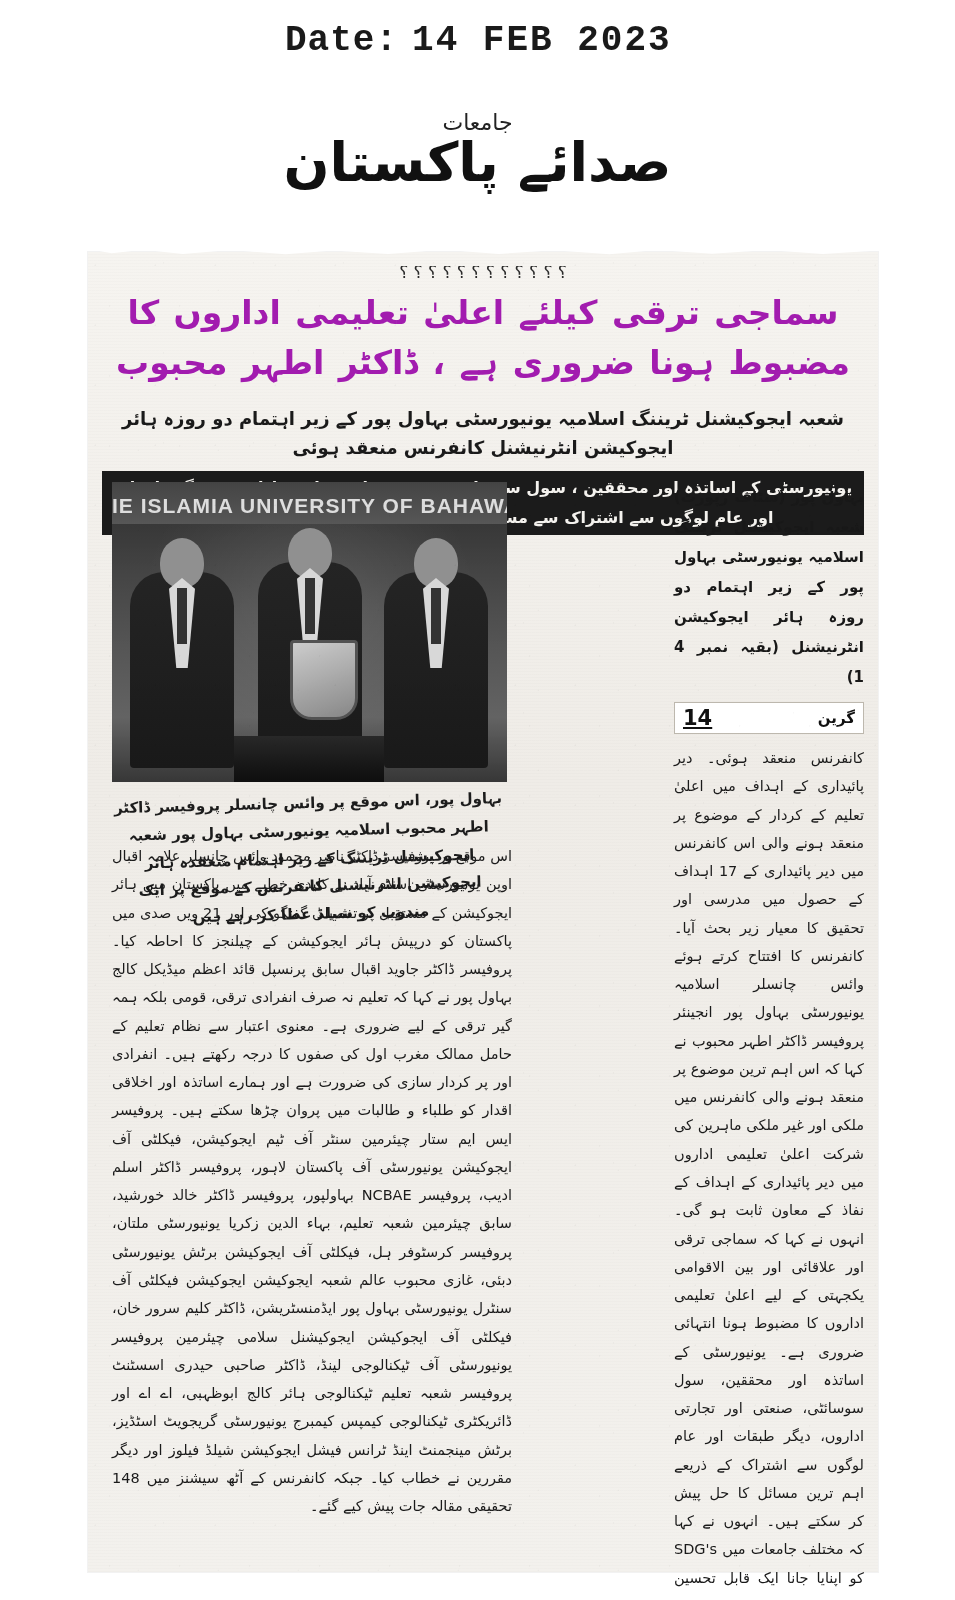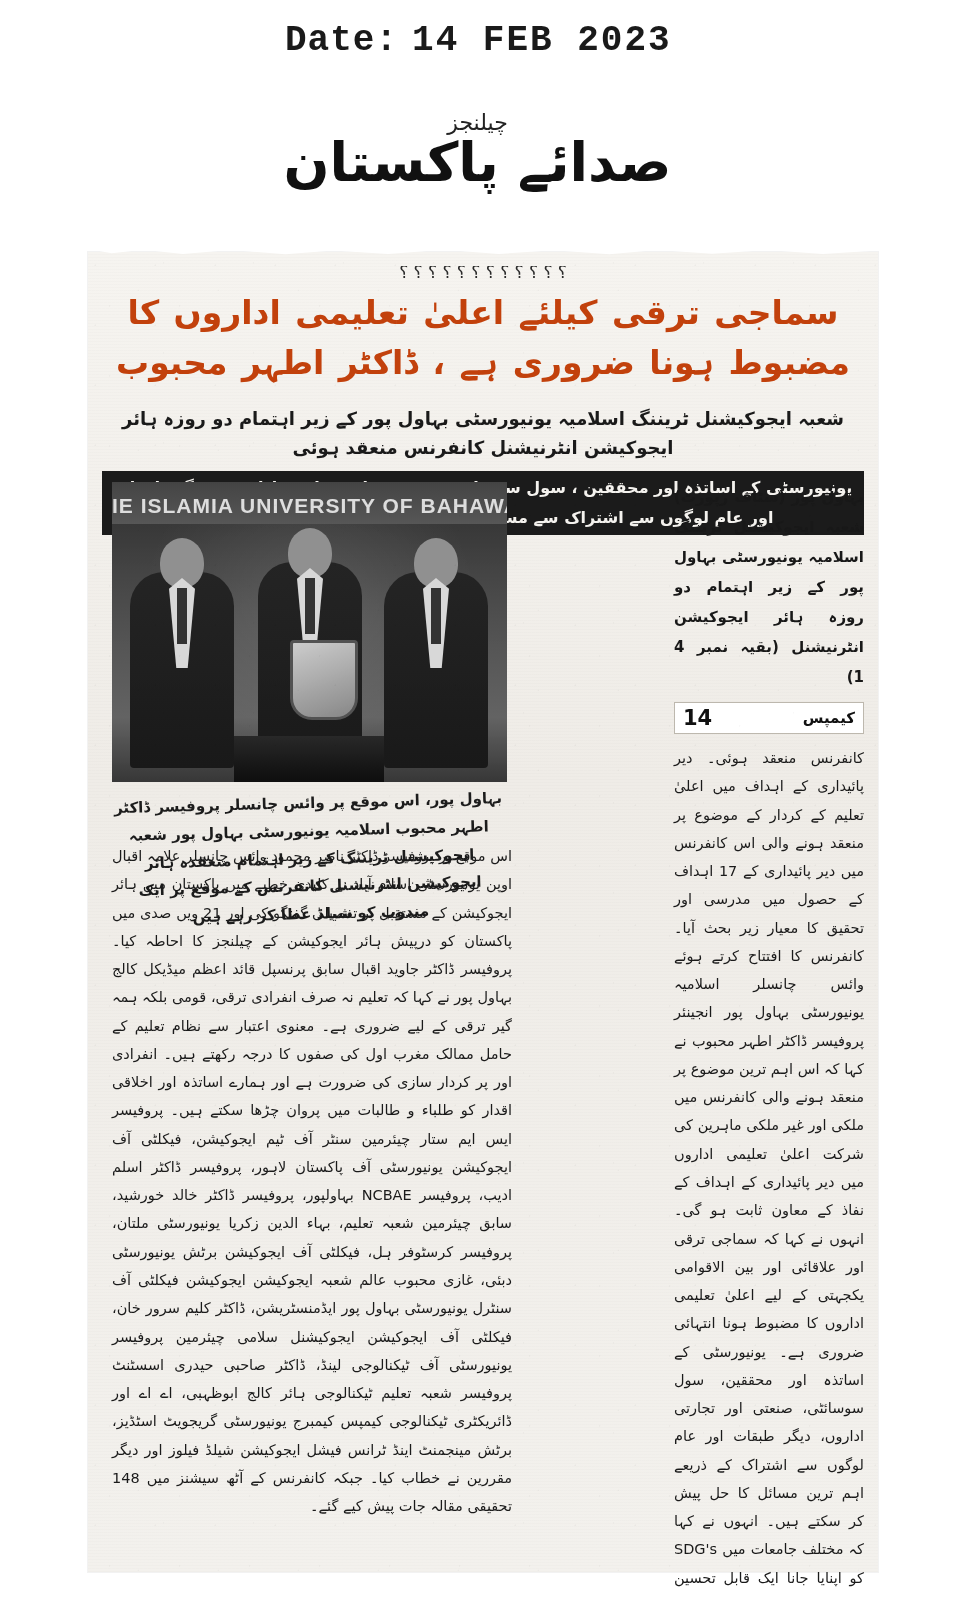--- a/index.html
+++ b/index.html
@@ -100,21 +100,21 @@
     color: #2a2a2a;
     line-height: 0.8;
     height: 18px;
     overflow: hidden;
     font-family: "DejaVu Sans", sans-serif;
   }
   .headline-main {
     font-family: "DejaVu Sans", sans-serif;
     font-size: 33px;
     font-weight: bold;
-    color: #c2410c;
+    color: #a21caf;
     line-height: 1.5;
     padding: 4px 6px 0 6px;
     word-spacing: 3px;
   }
   .subhead-1 {
     font-family: "DejaVu Sans", sans-serif;
     font-size: 18px;
     font-weight: bold;
     color: #1a1a1a;
     text-align: center;
@@ -267,20 +267,21 @@
     flex-direction: row-reverse;
     align-items: center;
     justify-content: space-between;
     padding: 0 8px;
   }
   .page-ref .num {
     font-family: "DejaVu Sans", sans-serif;
     font-weight: bold;
     font-size: 21px;
     color: #111;
+    text-decoration: underline;
   }
   .page-ref .lbl {
     font-family: "DejaVu Sans", sans-serif;
     font-size: 15px;
     color: #111;
     font-weight: bold;
   }
   .col-text {
     margin-top: 10px;
     font-family: "DejaVu Sans", sans-serif;
@@ -316,21 +317,21 @@
   }
 </style>
 </head>
 <body>
 
 <div class="date-stamp">
   <span class="date-label">Date:</span><span class="date-value">14 FEB 2023</span>
 </div>
 
 <div class="masthead">
-  <div class="paper-kicker">چیلنجز</div>
+  <div class="paper-kicker">جامعات</div>
   <div class="paper-name">صدائے پاکستان</div>
 </div>
 
 <div class="clipping">
   <div class="clip-paper"></div>
 
   <div class="headline-area">
     <div class="headline-diacritics">؟ ؟ ؟ ؟ ؟ ؟ ؟ ؟ ؟ ؟ ؟ ؟</div>
     <div class="headline-main">سماجی ترقی کیلئے اعلیٰ تعلیمی اداروں کا مضبوط ہونا ضروری ہے ، ڈاکٹر اطہر محبوب</div>
     <div class="subhead-1">شعبہ ایجوکیشنل ٹریننگ اسلامیہ یونیورسٹی بہاول پور کے زیر اہتمام دو روزہ ہائر ایجوکیشن انٹرنیشنل کانفرنس منعقد ہوئی</div>
@@ -361,21 +362,21 @@
         <div class="shield"></div>
         <div class="podium"></div>
       </div>
       <div class="photo-caption">بہاول پور، اس موقع پر وائس چانسلر پروفیسر ڈاکٹر اطہر محبوب اسلامیہ یونیورسٹی بہاول پور شعبہ ایجوکیشنل ٹریننگ کے زیر اہتمام منعقدہ ہائر ایجوکیشن انٹرنیشنل کانفرنس کے موقع پر ایک مندوب کو شیلڈ عطا کر رہے ہیں</div>
     </div>
 
     <div class="right-col">
       <div class="dateline">بہاول پور (سٹاف رپورٹ) شعبہ ایجوکیشنل ٹریننگ اسلامیہ یونیورسٹی بہاول پور کے زیر اہتمام دو روزہ ہائر ایجوکیشن انٹرنیشنل (بقیہ نمبر 4 1)</div>
       <div class="page-ref">
         <span class="num">14</span>
-        <span class="lbl">کیمپس</span>
+        <span class="lbl">گرین</span>
       </div>
       <div class="col-text">کانفرنس منعقد ہوئی۔ دیر پائیداری کے اہداف میں اعلیٰ تعلیم کے کردار کے موضوع پر منعقد ہونے والی اس کانفرنس میں دیر پائیداری کے 17 اہداف کے حصول میں مدرسی اور تحقیق کا معیار زیر بحث آیا۔ کانفرنس کا افتتاح کرتے ہوئے وائس چانسلر اسلامیہ یونیورسٹی بہاول پور انجینئر پروفیسر ڈاکٹر اطہر محبوب نے کہا کہ اس اہم ترین موضوع پر منعقد ہونے والی کانفرنس میں ملکی اور غیر ملکی ماہرین کی شرکت اعلیٰ تعلیمی اداروں میں دیر پائیداری کے اہداف کے نفاذ کے معاون ثابت ہو گی۔ انہوں نے کہا کہ سماجی ترقی اور علاقائی اور بین الاقوامی یکجہتی کے لیے اعلیٰ تعلیمی اداروں کا مضبوط ہونا انتہائی ضروری ہے۔ یونیورسٹی کے اساتذہ اور محققین، سول سوسائٹی، صنعتی اور تجارتی اداروں، دیگر طبقات اور عام لوگوں سے اشتراک کے ذریعے اہم ترین مسائل کا حل پیش کر سکتے ہیں۔ انہوں نے کہا کہ مختلف جامعات میں SDG's کو اپنایا جانا ایک قابل تحسین عمل ہے۔ دیر پا اور ماحول دوست گرین کیمپس بھی اس سلسلے میں ایک مثال ہیں۔ یہ ایک یونیورسٹی کے لیے اور اس کے اردگرد معاشرے کے لیے بہت ضروری ہے اور یونیورسٹیاں اس کے نفاذ کے ذریعے معاشرے میں احسن کردار ادا کر سکتی ہیں۔ ڈین فیکلٹی آف ایجوکیشن پروفیسر ڈاکٹر ارشاد حسین نے کہا کہ اس کانفرنس کا مقصد اقوام متحدہ کی طرف سے دیر پائیداری کے اہداف کے نفاذ کے لیے ضروری ہے۔ اس سلسلے میں ماہرین ان سے متعلقہ موضوعات پر تحقیق پیش کریں گے اور ایک دوسرے کے مشاہدات اور تجربات سے استفادہ کریں گے۔ کانفرنس میں حاصل کی جانے والی سفارشات پالیسی سازوں تک پہنچائی جائیں گی۔ ڈین فیکلٹی آف ایجوکیشن پروفیسر ڈاکٹر اختر علی نے اعلیٰ تعلیم کے فروغ میں قابل عمل نظام تعلیم کے بارے میں روشنی ڈالی۔ ڈاکٹر حافظ محمد اطہر خان چیئرمین شعبہ ایجوکیشنل ٹریننگ نے کانفرنس میں منعقدین کو خوش آمدید کہا۔ فوکل پرسن ڈاکٹر محمد شاکر نے کانفرنس کے اغراض و مقاصد بیان کیے۔</div>
     </div>
 
     <div class="lower">
       <div class="col-text">اس موقع پر پروفیسر ڈاکٹر ناصر محمود وائس چانسلر علامہ اقبال اوپن یونیورسٹی اسلام آباد نے کلیدی خطبے میں پاکستان میں ہائر ایجوکیشن کے مستقبل پر تفصیلی گفتگو کی اور 21 ویں صدی میں پاکستان کو درپیش ہائر ایجوکیشن کے چیلنجز کا احاطہ کیا۔ پروفیسر ڈاکٹر جاوید اقبال سابق پرنسپل قائد اعظم میڈیکل کالج بہاول پور نے کہا کہ تعلیم نہ صرف انفرادی ترقی، قومی بلکہ ہمہ گیر ترقی کے لیے ضروری ہے۔ معنوی اعتبار سے نظام تعلیم کے حامل ممالک مغرب اول کی صفوں کا درجہ رکھتے ہیں۔ انفرادی اور پر کردار سازی کی ضرورت ہے اور ہمارے اساتذہ اور اخلاقی اقدار کو طلباء و طالبات میں پروان چڑھا سکتے ہیں۔ پروفیسر ایس ایم ستار چیئرمین سنٹر آف ٹیم ایجوکیشن، فیکلٹی آف ایجوکیشن یونیورسٹی آف پاکستان لاہور، پروفیسر ڈاکٹر اسلم ادیب، پروفیسر NCBAE بہاولپور، پروفیسر ڈاکٹر خالد خورشید، سابق چیئرمین شعبہ تعلیم، بہاء الدین زکریا یونیورسٹی ملتان، پروفیسر کرسٹوفر ہل، فیکلٹی آف ایجوکیشن برٹش یونیورسٹی دبئی، غازی محبوب عالم شعبہ ایجوکیشن ایجوکیشن فیکلٹی آف سنٹرل یونیورسٹی بہاول پور ایڈمنسٹریشن، ڈاکٹر کلیم سرور خان، فیکلٹی آف ایجوکیشن ایجوکیشنل سلامی چیئرمین پروفیسر یونیورسٹی آف ٹیکنالوجی لینڈ، ڈاکٹر صاحبی حیدری اسسٹنٹ پروفیسر شعبہ تعلیم ٹیکنالوجی ہائر کالج ابوظہبی، اے اے اور ڈائریکٹری ٹیکنالوجی کیمپس کیمبرج یونیورسٹی گریجویٹ اسٹڈیز، برٹش مینجمنٹ اینڈ ٹرانس فیشل ایجوکیشن شیلڈ فیلوز اور دیگر مقررین نے خطاب کیا۔ جبکہ کانفرنس کے آٹھ سیشنز میں 148 تحقیقی مقالہ جات پیش کیے گئے۔</div>
     </div>
 
   </div>
 

